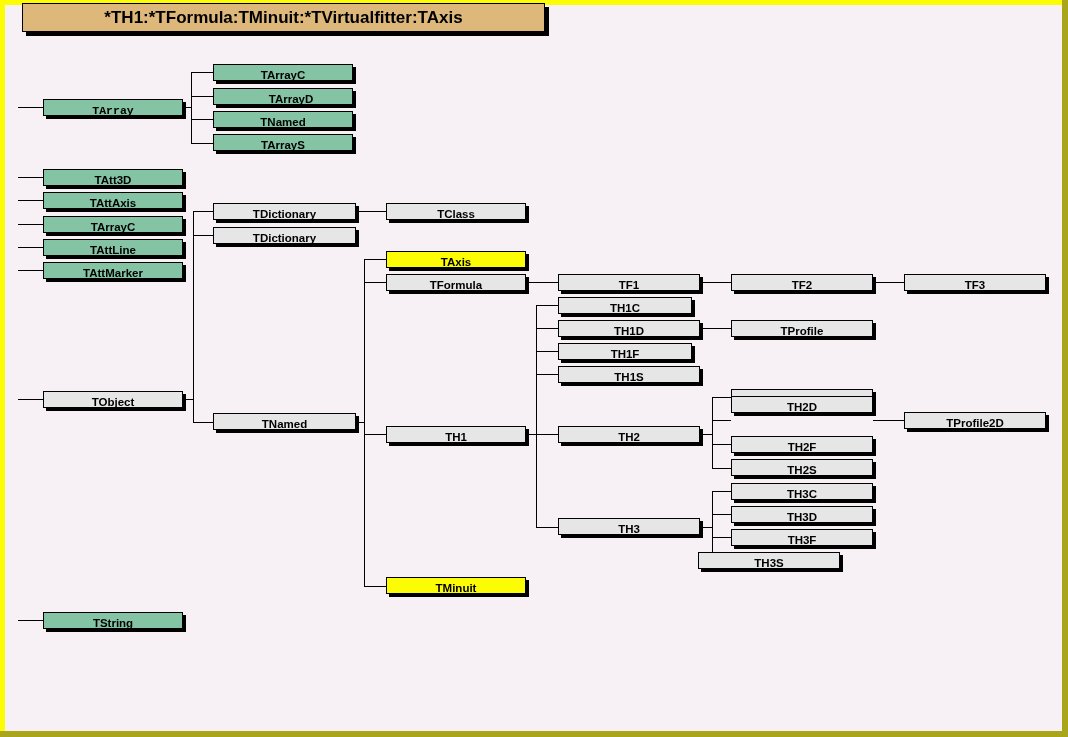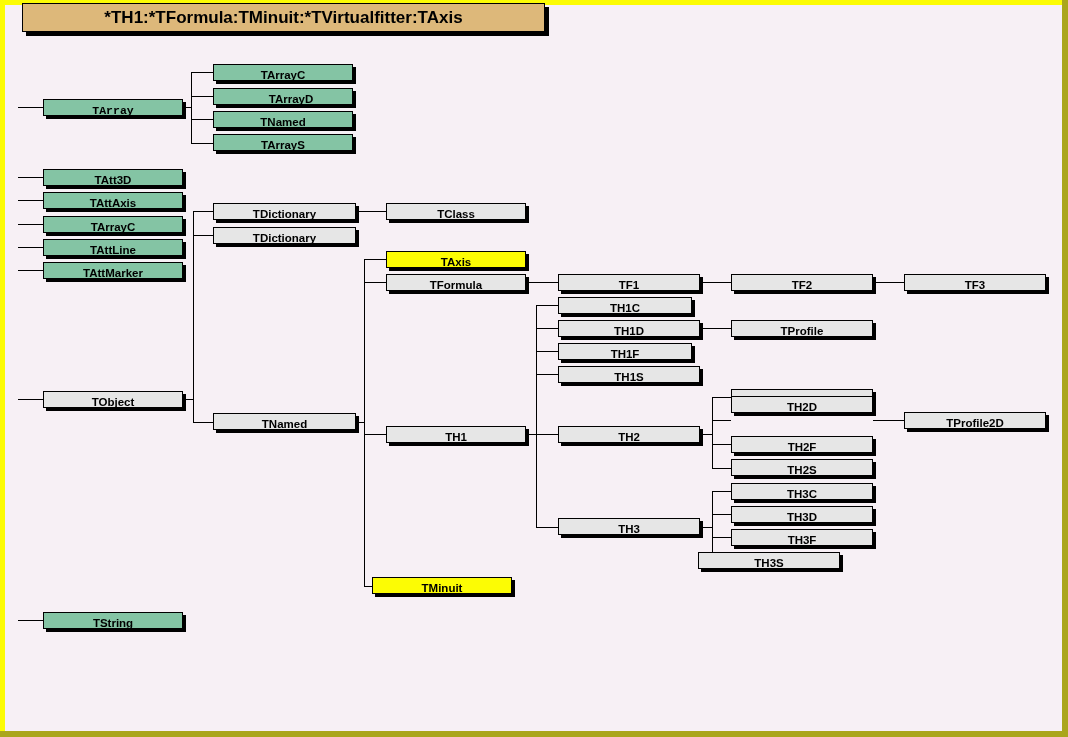--- a/index.html
+++ b/index.html
@@ -196,21 +196,21 @@
       </div>
       <div class="node yellow" style="left: 386px; top: 251px; width: 140px; height: 17px;">
         <span class="label">TAxis</span>
       </div>
       <div class="node grey" style="left: 386px; top: 274px; width: 140px; height: 17px;">
         <span class="label">TFormula</span>
       </div>
       <div class="node grey" style="left: 386px; top: 426px; width: 140px; height: 17px;">
         <span class="label">TH1</span>
       </div>
-      <div class="node yellow" style="left: 372px; top: 577px; width: 140px; height: 17px;">
+      <div class="node yellow" style="left: 386px; top: 577px; width: 140px; height: 17px;">
         <span class="label">TMinuit</span>
       </div>
       <div class="node grey" style="left: 558px; top: 274px; width: 142px; height: 17px;">
         <span class="label">TF1</span>
       </div>
       <div class="node grey" style="left: 731px; top: 274px; width: 142px; height: 17px;">
         <span class="label">TF2</span>
       </div>
       <div class="node grey" style="left: 904px; top: 274px; width: 142px; height: 17px;">
         <span class="label">TF3</span>

